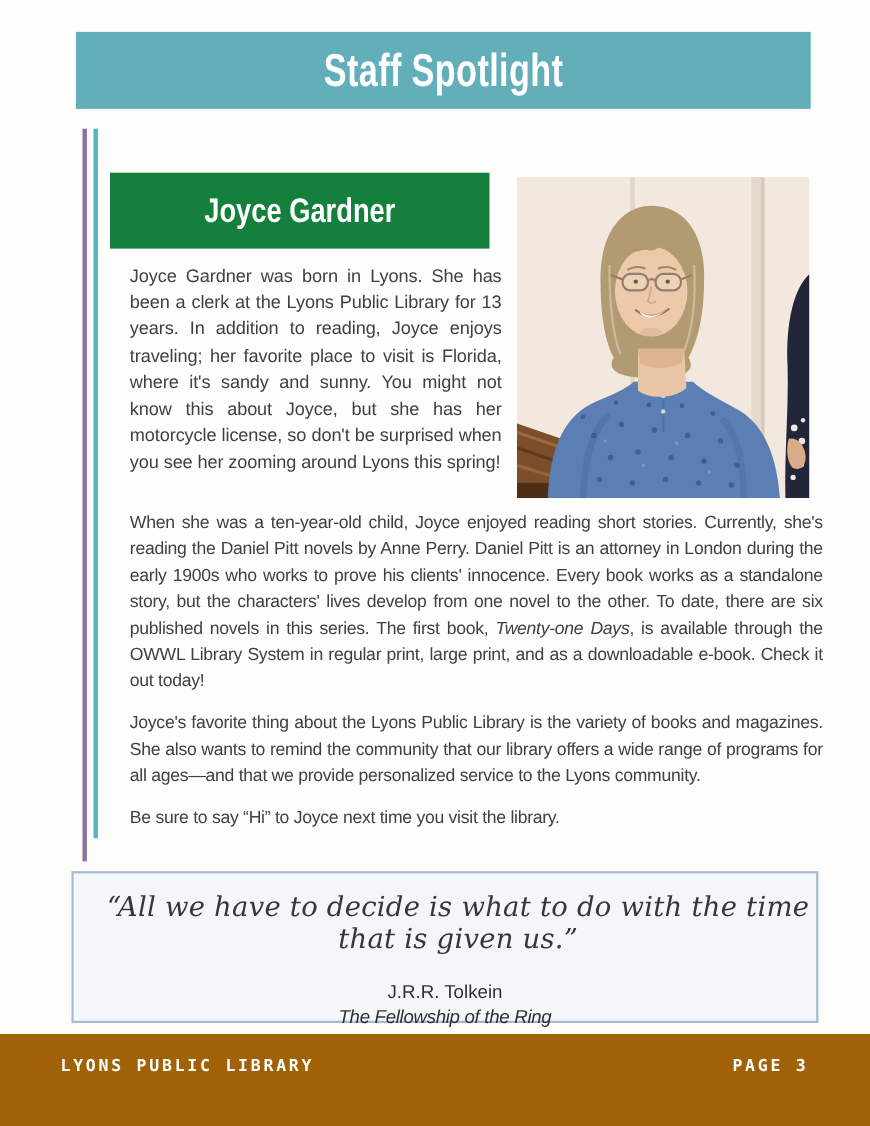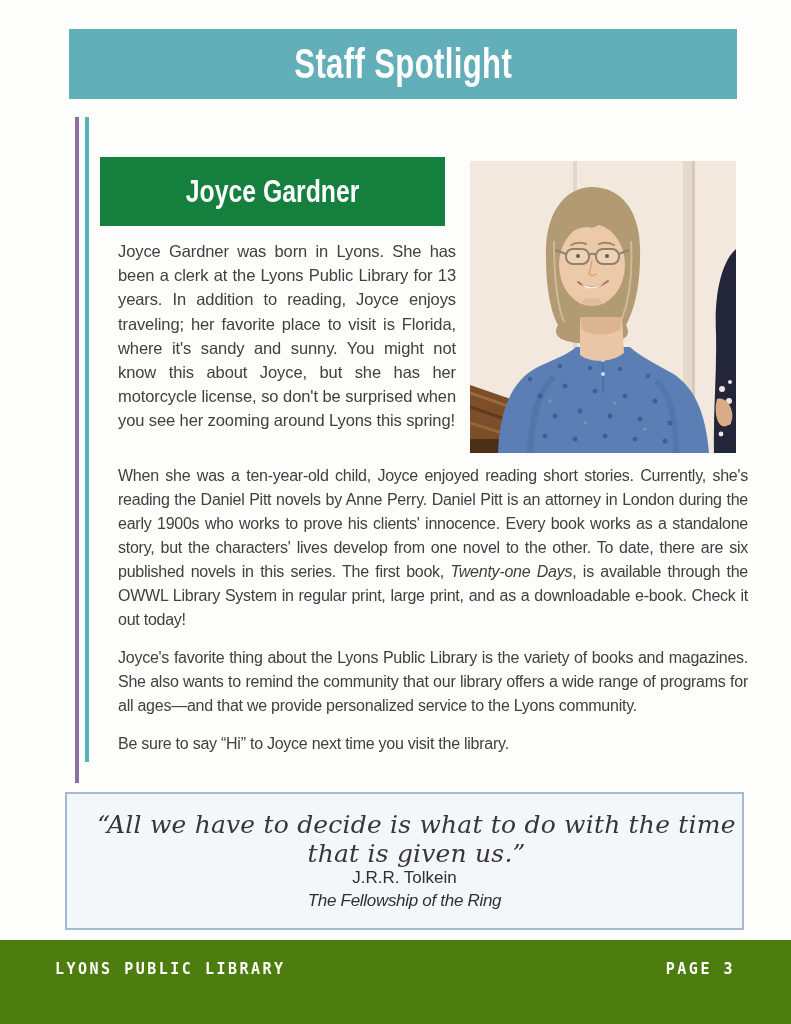--- a/index.html
+++ b/index.html
@@ -54,26 +54,26 @@
   
   .quote-box{
     position:absolute;left:65px;top:792px;width:679px;height:138px;
     box-sizing:border-box;border:2px solid #a6bad2;background:#f4f7fa;
     text-align:center;
   }
   .quote-text{
     margin-top:16px;font-family:"DejaVu Serif",serif;font-style:italic;
     font-size:25px;color:#35363e;letter-spacing:0.2px;padding-left:24px;
   }
-  .quote-author{font-size:17px;color:#2e2f33;}
+  .quote-author{margin-top:24px;font-size:17px;color:#2e2f33;}
   .quote-work{margin-top:3px;font-size:17px;font-style:italic;font-weight:normal;color:#2e2f33;letter-spacing:-0.3px;}
   
   .footer{
     position:absolute;left:0;top:940px;width:791px;height:84px;
-    background:#4d7c0f;color:#ffffff;
+    background:#a16207;color:#ffffff;
     font-family:"DejaVu Sans Mono",monospace;
   }
   .footer-name{
     position:absolute;left:55px;top:20px;font-size:15px;font-weight:bold;
     letter-spacing:2.5px;
   }
   .footer-page{
     position:absolute;right:56px;top:20px;font-size:15px;font-weight:bold;
     letter-spacing:2.5px;
     text-align:center;

